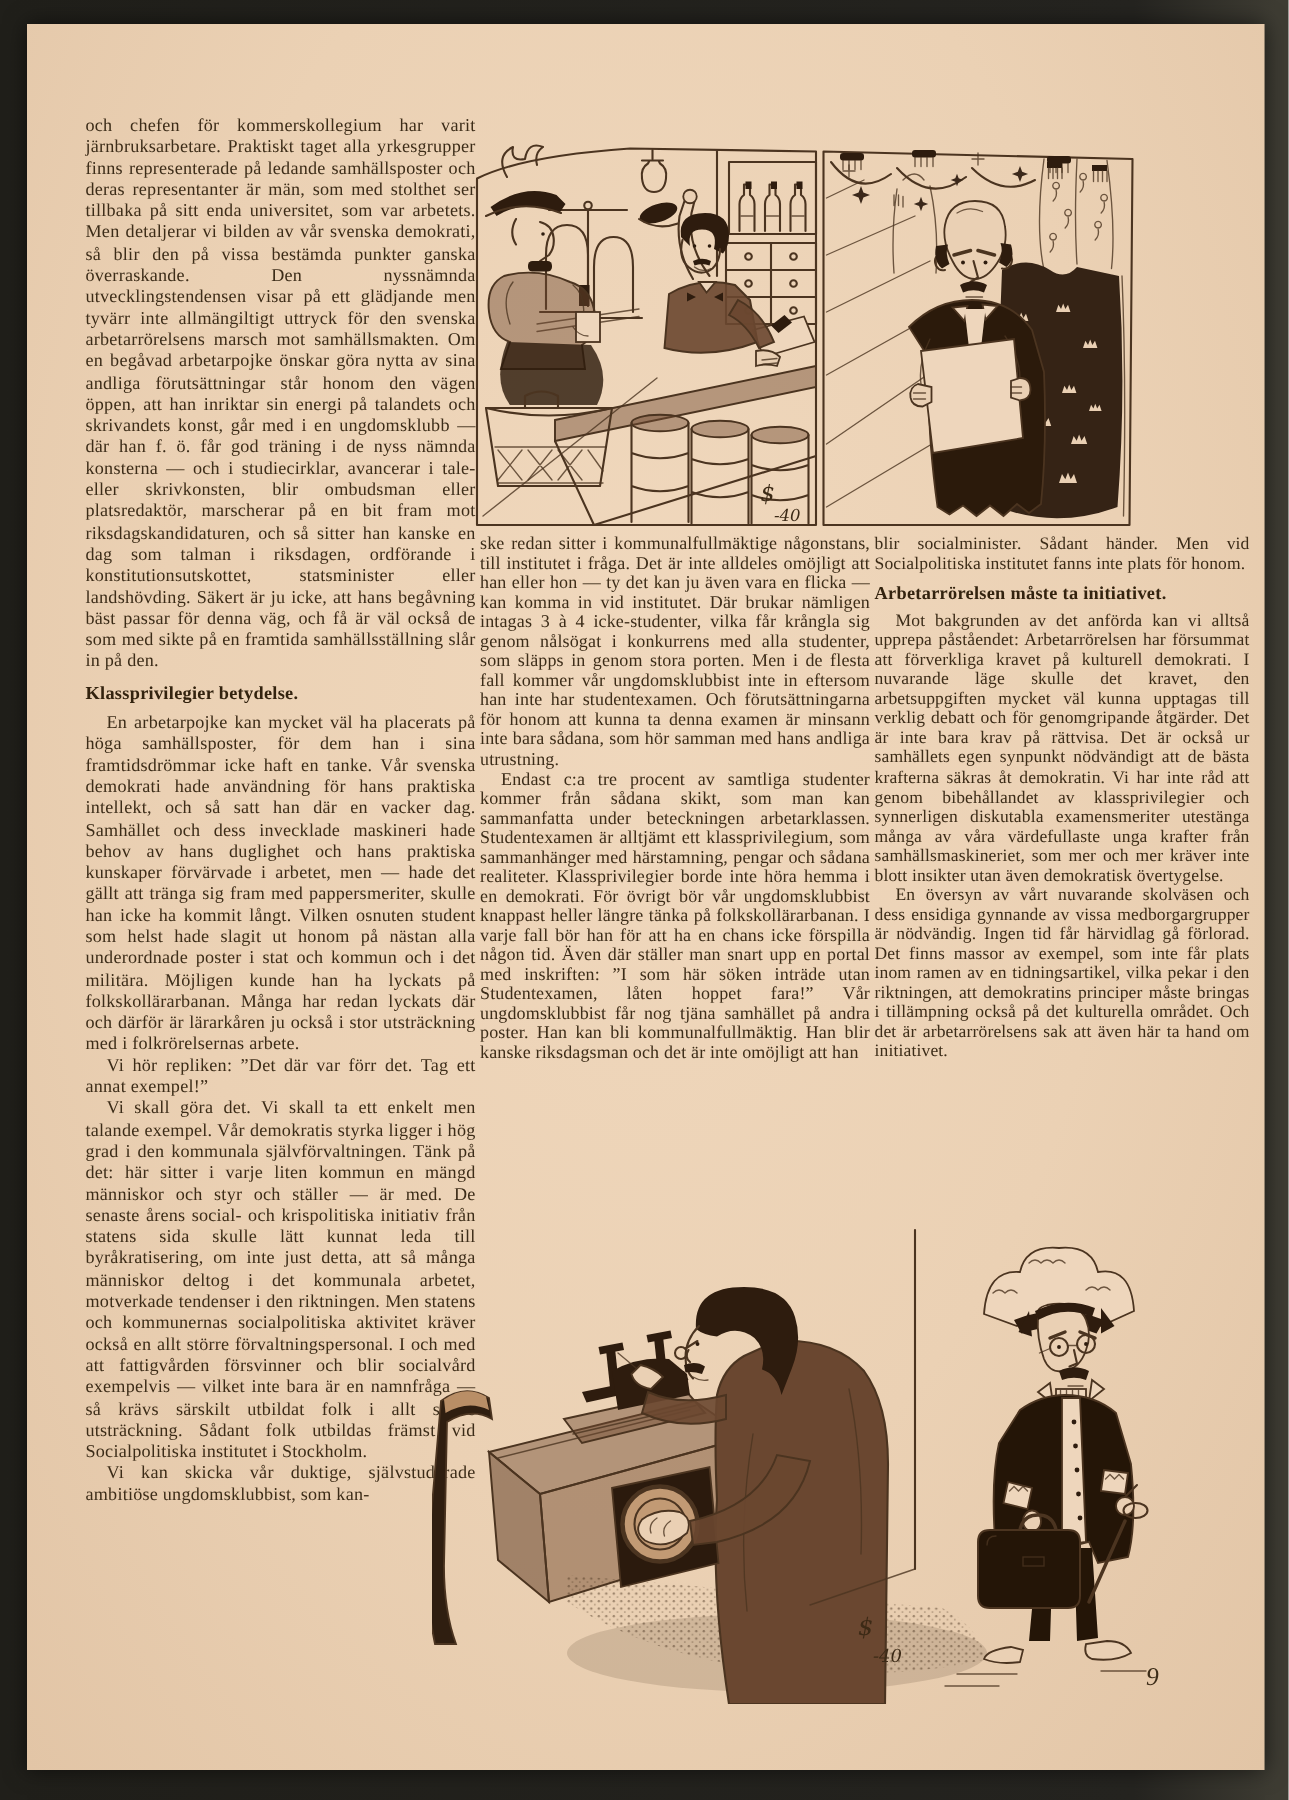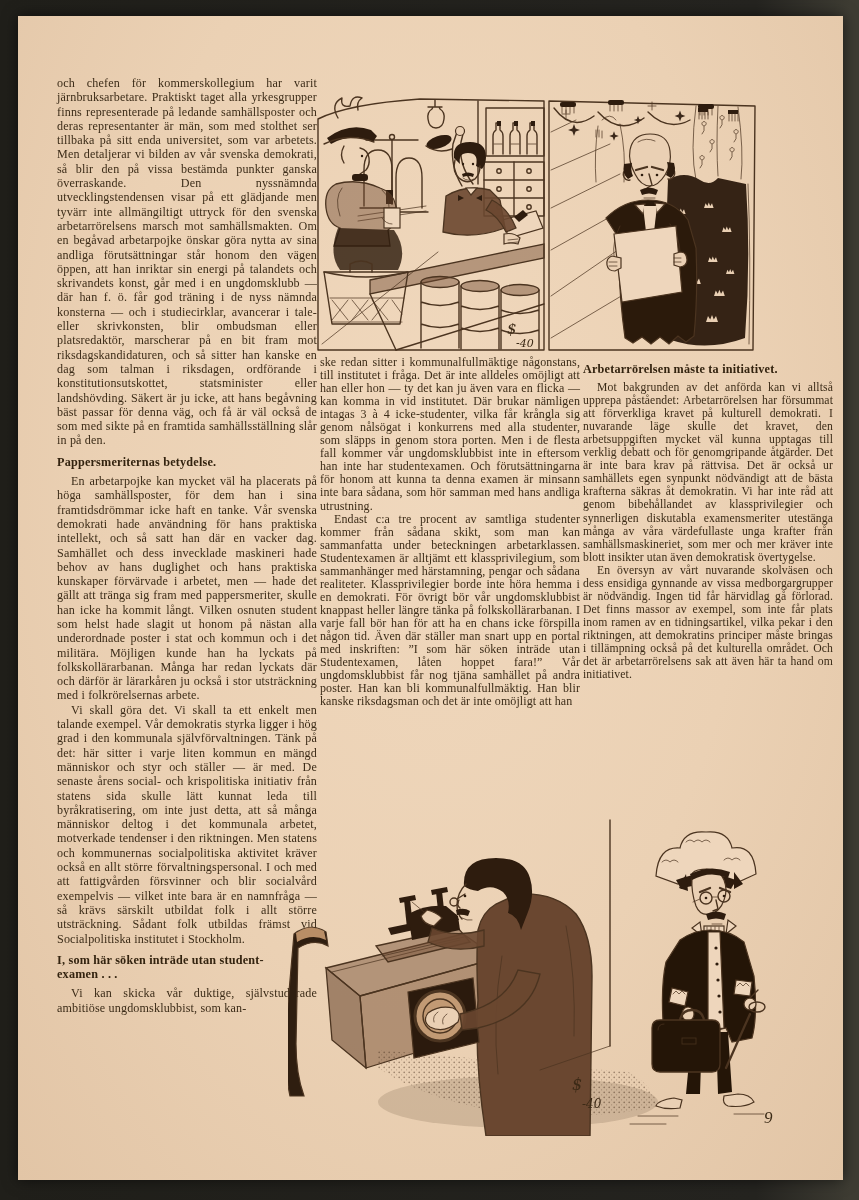--- a/index.html
+++ b/index.html
@@ -38,27 +38,24 @@
   .star{fill:#3b281a;stroke:none;}
   .sig{font-family:"DejaVu Serif",serif;font-style:italic;fill:#3c2a16;}
 </style>
 </head>
 <body>
 
 <div class="paper">
 
   <div class="col col-left">
     <p class="cont">och chefen för kommerskollegium har varit järnbruksarbetare. Praktiskt taget alla yrkesgrupper finns representerade på ledande samhällsposter och deras representanter är män, som med stolthet ser tillbaka på sitt enda universitet, som var arbetets. Men detaljerar vi bilden av vår svenska demokrati, så blir den på vissa bestämda punkter ganska överraskande. Den nyssnämnda utvecklingstendensen visar på ett glädjande men tyvärr inte allmängiltigt uttryck för den svenska arbetarrörelsens marsch mot samhällsmakten. Om en begåvad arbetarpojke önskar göra nytta av sina andliga förutsättningar står honom den vägen öppen, att han inriktar sin energi på talandets och skrivandets konst, går med i en ungdomsklubb — där han f. ö. får god träning i de nyss nämnda konsterna — och i studiecirklar, avancerar i tale- eller skrivkonsten, blir ombudsman eller platsredaktör, marscherar på en bit fram mot riksdagskandidaturen, och så sitter han kanske en dag som talman i riksdagen, ordförande i konstitutionsutskottet, statsminister eller landshövding. Säkert är ju icke, att hans begåvning bäst passar för denna väg, och få är väl också de som med sikte på en framtida samhällsställning slår in på den.</p>
-    <h3 class="subhead">Pappersmeriternas betydelse.</h3>
+    <h3 class="subhead">Klassprivilegier betydelse.</h3>
     <p>En arbetarpojke kan mycket väl ha placerats på höga samhällsposter, för dem han i sina framtidsdrömmar icke haft en tanke. Vår svenska demokrati hade användning för hans praktiska intellekt, och så satt han där en vacker dag. Samhället och dess invecklade maskineri hade behov av hans duglighet och hans praktiska kunskaper förvärvade i arbetet, men — hade det gällt att tränga sig fram med pappersmeriter, skulle han icke ha kommit långt. Vilken osnuten student som helst hade slagit ut honom på nästan alla underordnade poster i stat och kommun och i det militära. Möjligen kunde han ha lyckats på folkskollärarbanan. Många har redan lyckats där och därför är lärarkåren ju också i stor utsträckning med i folkrörelsernas arbete.</p>
+    <p>Vi hör repliken: ”Det där var förr det. Tag ett annat exempel!”</p>
     <p>Vi skall göra det. Vi skall ta ett enkelt men talande exempel. Vår demokratis styrka ligger i hög grad i den kommunala självförvaltningen. Tänk på det: här sitter i varje liten kommun en mängd människor och styr och ställer — är med. De senaste årens social- och krispolitiska initiativ från statens sida skulle lätt kunnat leda till byråkratisering, om inte just detta, att så många människor deltog i det kommunala arbetet, motverkade tendenser i den riktningen. Men statens och kommunernas socialpolitiska aktivitet kräver också en allt större förvaltningspersonal. I och med att fattigvården försvinner och blir socialvård exempelvis — vilket inte bara är en namnfråga — så krävs särskilt utbildat folk i allt större utsträckning. Sådant folk utbildas främst vid Socialpolitiska institutet i Stockholm.</p>
-    <h3 class="subhead">
-      <span>I, som här söken inträde utan student-</span>
-      <span>examen . . .</span>
-    </h3>
     <p>Vi kan skicka vår duktige, självstuderade ambitiöse ungdomsklubbist, som kan-</p>
   </div>
 
   <svg class="illo illo-top" width="450" height="268" viewBox="0 0 450 268">
 
     <g>
       <path class="ln" d="M10,264 L10,33 Q40,18 112,13 L236,15 L236,264 Z"></path>
       <line class="ln" x1="170" y1="15" x2="170" y2="98"></line>
 
       <rect class="ln" x="178" y="22" width="58" height="48"></rect>
@@ -268,20 +265,21 @@
       </g>
     </g>
   </svg>
 
   <div class="col col-mid">
     <p class="cont">ske redan sitter i kommunalfullmäktige någonstans, till institutet i fråga. Det är inte alldeles omöjligt att han eller hon — ty det kan ju även vara en flicka — kan komma in vid institutet. Där brukar nämligen intagas 3 à 4 icke-studenter, vilka får krångla sig genom nålsögat i konkurrens med alla studenter, som släpps in genom stora porten. Men i de flesta fall kommer vår ungdomsklubbist inte in eftersom han inte har studentexamen. Och förutsättningarna för honom att kunna ta denna examen är minsann inte bara sådana, som hör samman med hans andliga utrustning.</p>
     <p>Endast c:a tre procent av samtliga studenter kommer från sådana skikt, som man kan sammanfatta under beteckningen arbetarklassen. Studentexamen är alltjämt ett klassprivilegium, som sammanhänger med härstamning, pengar och sådana realiteter. Klassprivilegier borde inte höra hemma i en demokrati. För övrigt bör vår ungdomsklubbist knappast heller längre tänka på folkskollärarbanan. I varje fall bör han för att ha en chans icke förspilla någon tid. Även där ställer man snart upp en portal med inskriften: ”I som här söken inträde utan Studentexamen, låten hoppet fara!” Vår ungdomsklubbist får nog tjäna samhället på andra poster. Han kan bli kommunalfullmäktig. Han blir kanske riksdagsman och det är inte omöjligt att han</p>
   </div>
 
   <div class="col col-right">
+    <p class="cont">blir socialminister. Sådant händer. Men vid Socialpolitiska institutet fanns inte plats för honom.</p>
     <h3 class="subhead">Arbetarrörelsen måste ta initiativet.</h3>
     <p>Mot bakgrunden av det anförda kan vi alltså upprepa påståendet: Arbetarrörelsen har försummat att förverkliga kravet på kulturell demokrati. I nuvarande läge skulle det kravet, den arbetsuppgiften mycket väl kunna upptagas till verklig debatt och för genomgripande åtgärder. Det är inte bara krav på rättvisa. Det är också ur samhällets egen synpunkt nödvändigt att de bästa krafterna säkras åt demokratin. Vi har inte råd att genom bibehållandet av klassprivilegier och synnerligen diskutabla examensmeriter utestänga många av våra värdefullaste unga krafter från samhällsmaskineriet, som mer och mer kräver inte blott insikter utan även demokratisk övertygelse.</p>
     <p>En översyn av vårt nuvarande skolväsen och dess ensidiga gynnande av vissa medborgargrupper är nödvändig. Ingen tid får härvidlag gå förlorad. Det finns massor av exempel, som inte får plats inom ramen av en tidningsartikel, vilka pekar i den riktningen, att demokratins principer måste bringas i tillämpning också på det kulturella området. Och det är arbetarrörelsens sak att även här ta hand om initiativet.</p>
   </div>
 
   <svg class="illo illo-bottom" width="505" height="320" viewBox="0 0 505 320">
     <defs>
       <pattern id="speck" width="5" height="5" patternUnits="userSpaceOnUse">
         <circle cx="1.2" cy="1.4" r="0.8" fill="#4b3522" opacity="0.5"></circle>
         <circle cx="3.6" cy="3.8" r="0.6" fill="#4b3522" opacity="0.35"></circle>

